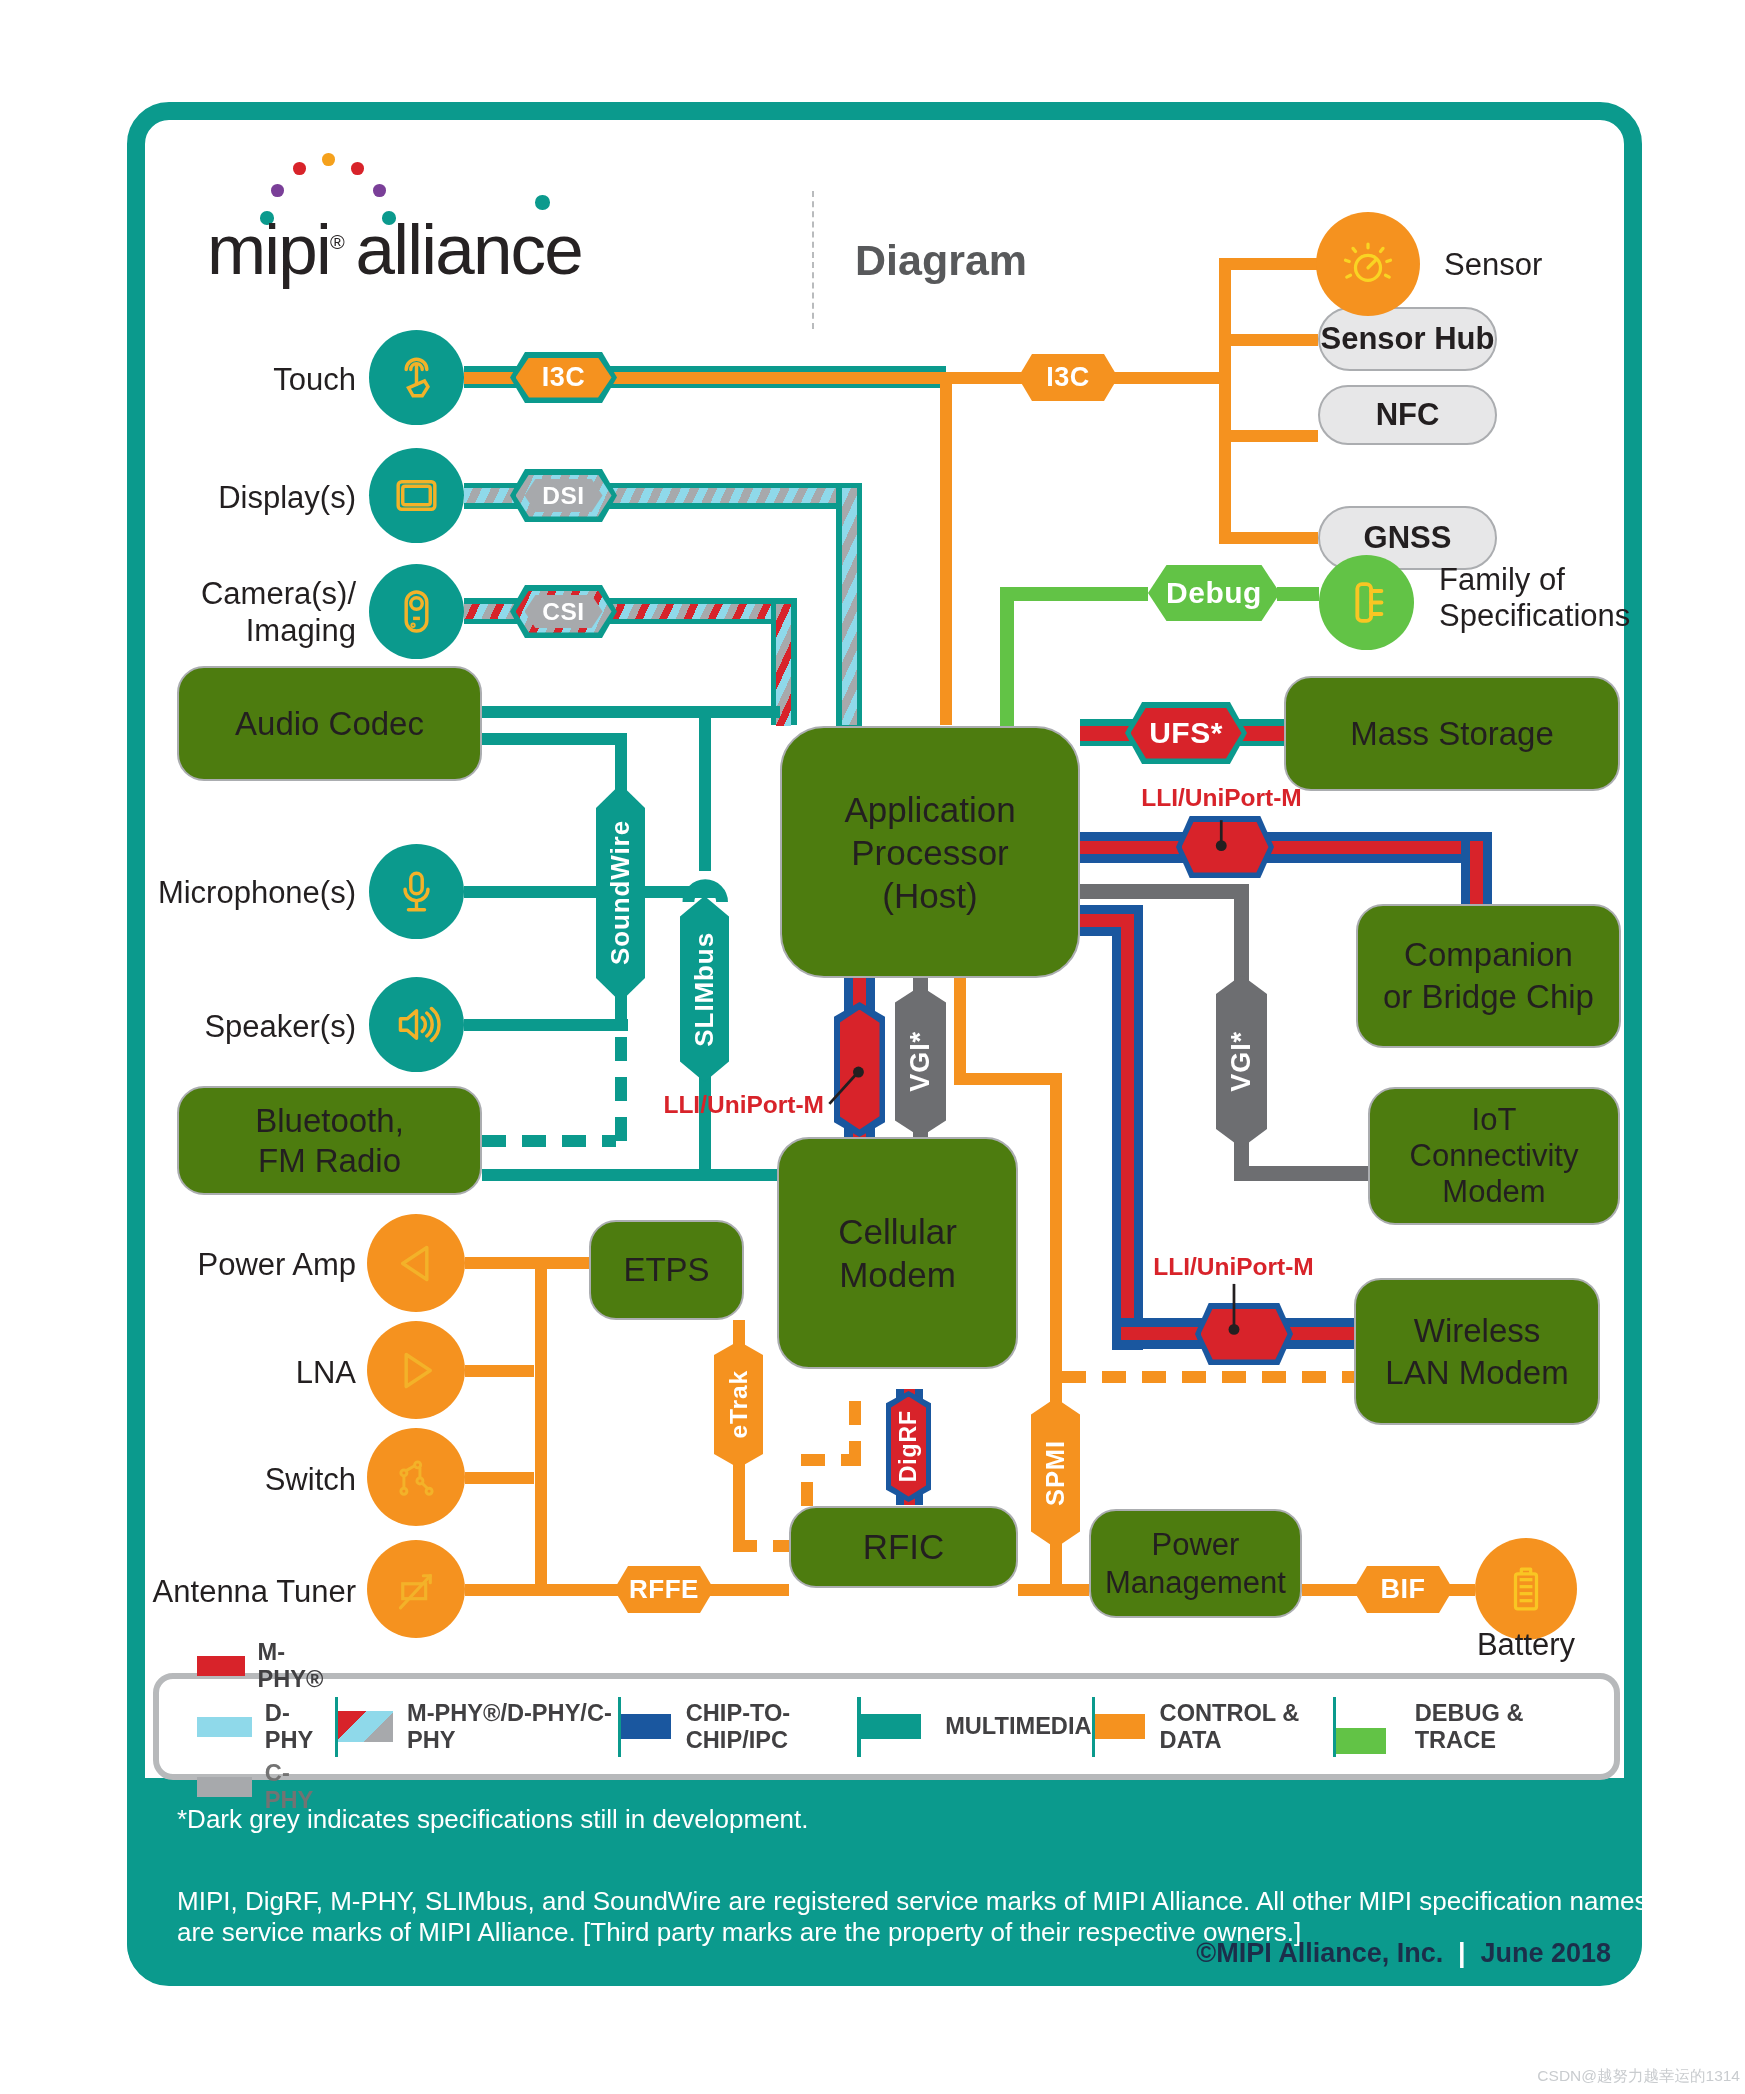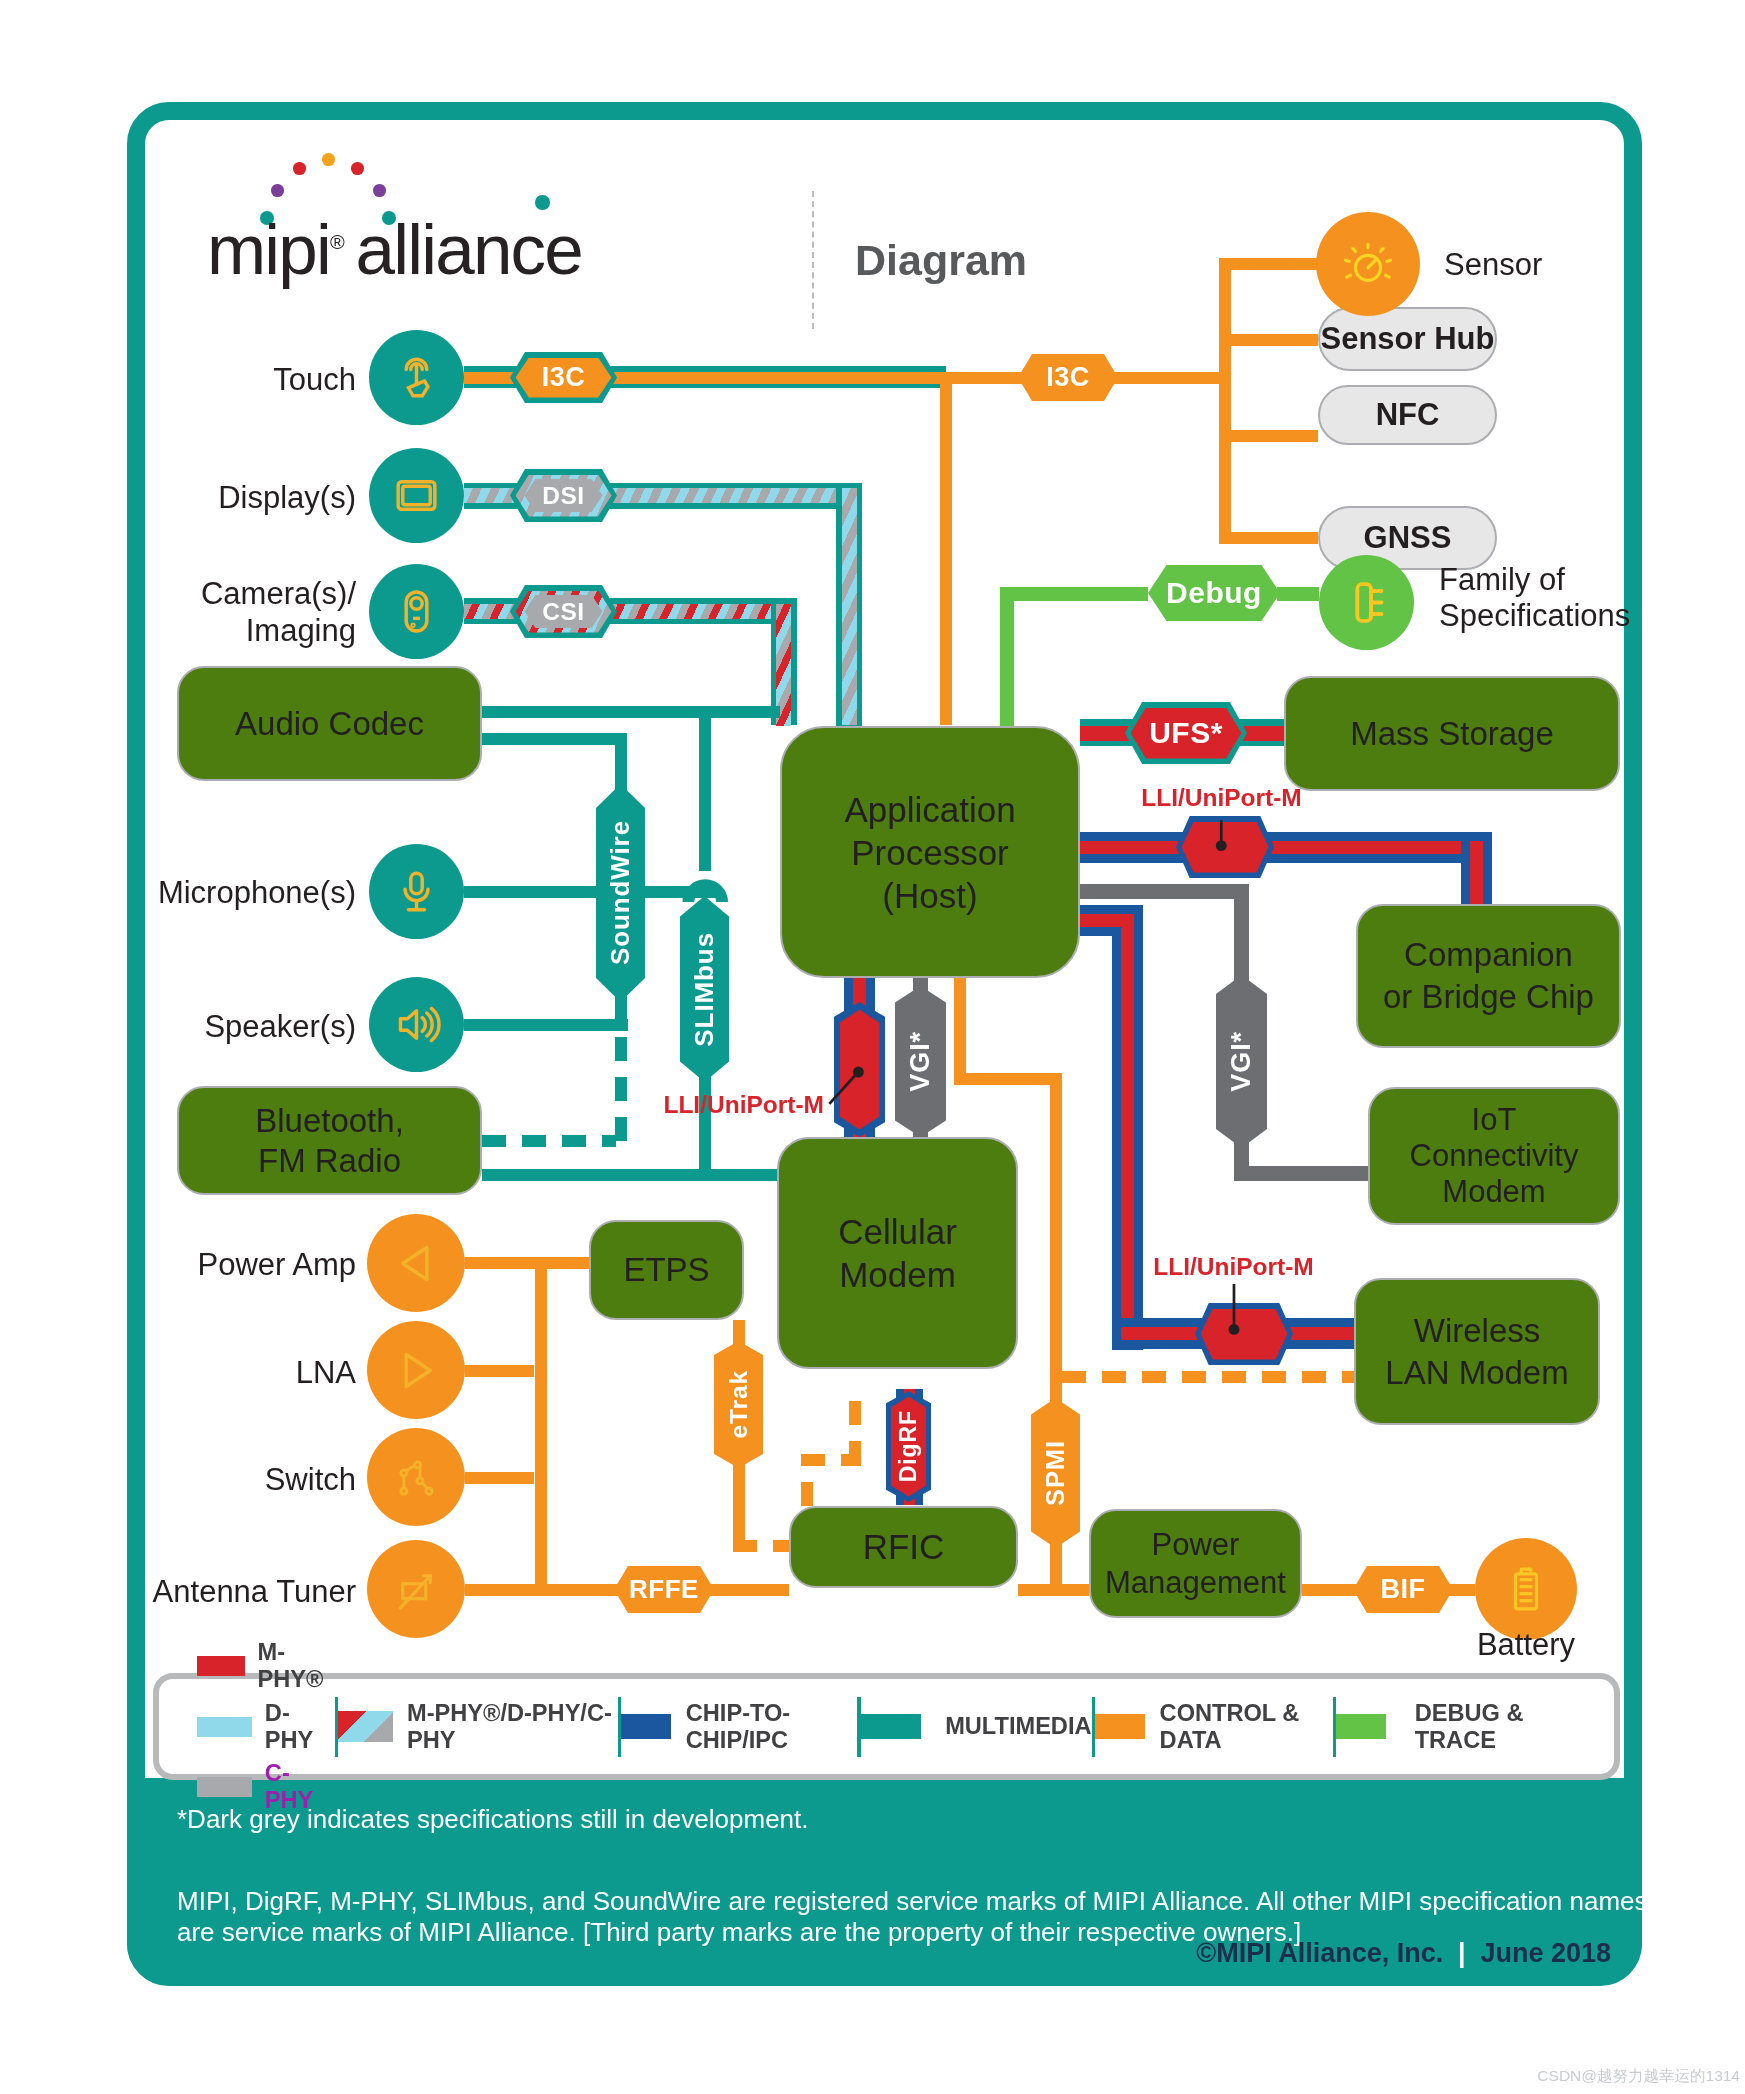--- a/index.html
+++ b/index.html
@@ -406,21 +406,21 @@
       <div style="display:flex;align-items:center;gap:12.7px">
         <div style="width:58px;height:20px;background:#D8232A"></div>
         <span style="font-weight:bold;font-size:23.6px;color:#414042">M-PHY®</span>
       </div>
       <div style="display:flex;align-items:center;gap:12.7px">
         <div style="width:58px;height:20px;background:#8FD9EA"></div>
         <span style="font-weight:bold;font-size:23.6px;color:#414042">D-PHY</span>
       </div>
       <div style="display:flex;align-items:center;gap:12.7px">
         <div style="width:58px;height:20px;background:#A7A9AC"></div>
-        <span style="font-weight:bold;font-size:23.6px;color:#a21caf">C-PHY</span>
+        <span style="font-weight:bold;font-size:23.6px;color:#737373">C-PHY</span>
       </div>
     </div>
     <div style="width:4.5px;height:60px;background:#0b9a8d"></div>
     <div style="display:flex;align-items:center;gap:14.5px">
       <div style="width:65px;height:31px;background:linear-gradient(135deg,#D8232A 0 33%,#8FD9EA 33% 66%,#A7A9AC 66% 100%)"></div>
       <span style="font-weight:bold;font-size:23.6px;color:#414042">M-PHY®/D-PHY/C-PHY</span>
     </div>
     <div style="width:4.5px;height:60px;background:#0b9a8d"></div>
     <div style="display:flex;align-items:center;gap:14.5px">
       <div style="width:60px;height:25.5px;background:#1A579F"></div>
@@ -430,21 +430,21 @@
     <div style="display:flex;align-items:center;gap:24px">
       <div style="width:60px;height:25.5px;background:#0b9a8d"></div>
       <span style="font-weight:bold;font-size:23.6px;color:#414042">MULTIMEDIA</span>
     </div>
     <div style="width:4.5px;height:60px;background:#0b9a8d"></div>
     <div style="display:flex;align-items:center;gap:14.5px">
       <div style="width:60px;height:25.5px;background:#F5921F"></div>
       <span style="font-weight:bold;font-size:23.6px;color:#414042">CONTROL &amp; DATA</span>
     </div>
     <div style="width:4.5px;height:60px;background:#0b9a8d"></div>
-    <div style="display:flex;align-items:center;gap:29px">
+    <div style="display:flex;align-items:flex-end;gap:29px">
       <div style="width:60px;height:25.5px;background:#62C346"></div>
       <span style="font-weight:bold;font-size:23.6px;color:#414042">DEBUG &amp; TRACE</span>
     </div>
   </div>
 
   <div class="l z4" style="left:177px;top:1804px;font-size:26px;color:#fff">*Dark grey indicates specifications still in development.</div>
   <div class="l z4" style="left:177px;top:1886px;font-size:26px;color:#fff">MIPI, DigRF, M-PHY, SLIMbus, and SoundWire are registered service marks of MIPI Alliance. All other MIPI specification names</div>
   <div class="l z4" style="left:177px;top:1917px;font-size:26px;color:#fff">are service marks of MIPI Alliance. [Third party marks are the property of their respective owners.]</div>
   <div class="l z4" style="left:1000px;top:1938px;width:611px;text-align:right;font-size:27px;font-weight:bold;color:#1C2E4A">
     <span>©MIPI Alliance, Inc.</span>

